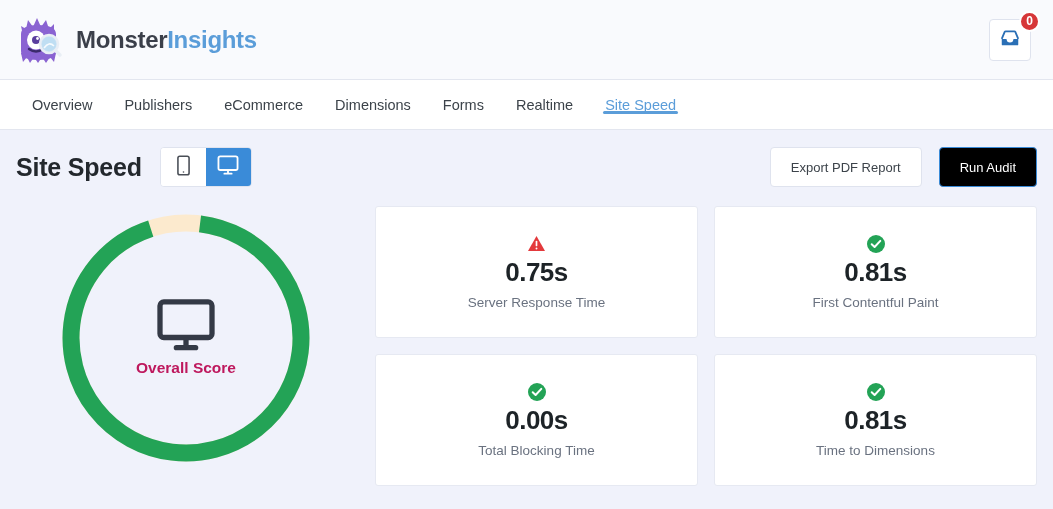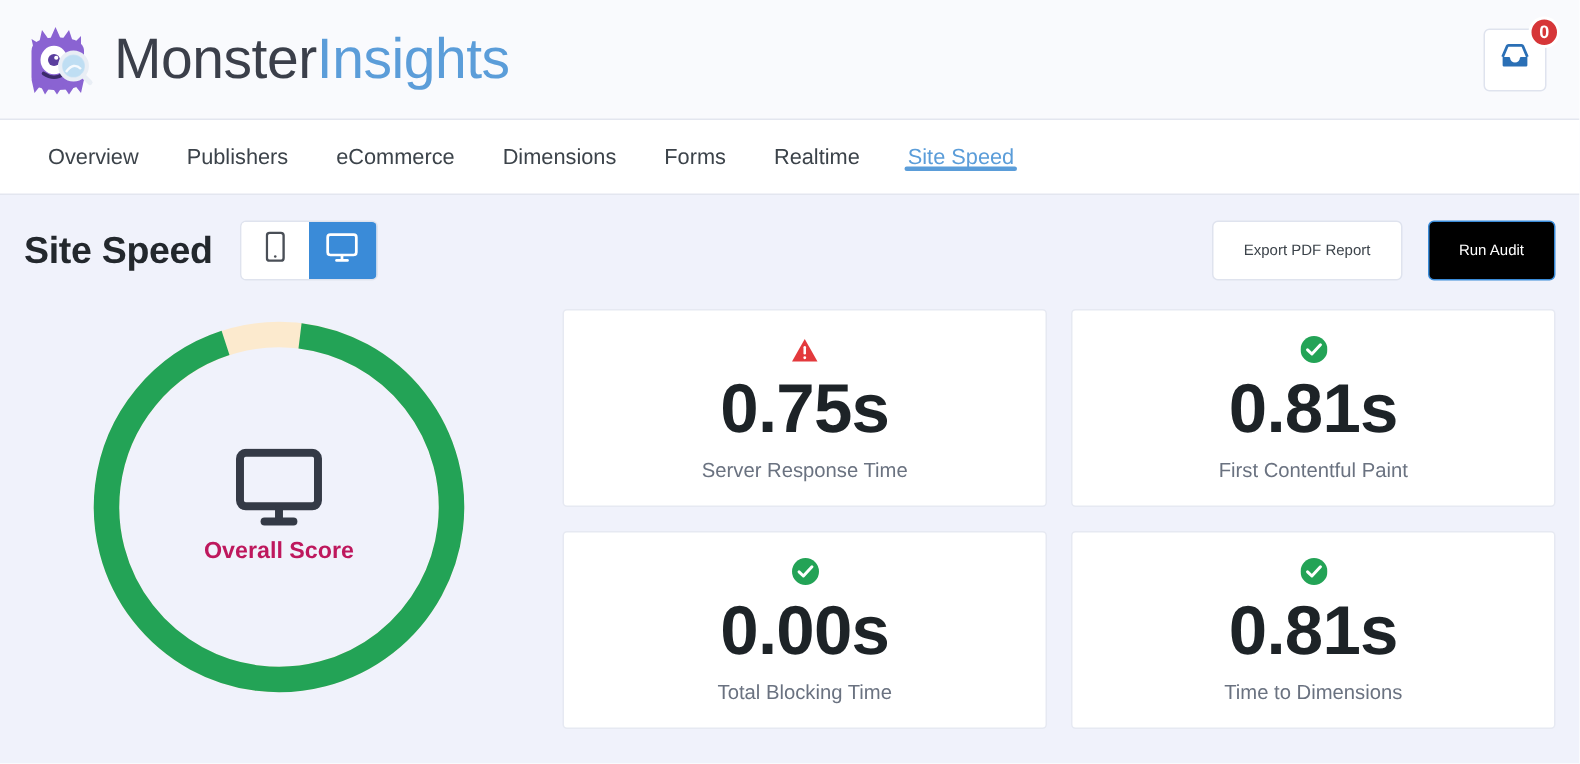--- a/index.html
+++ b/index.html
@@ -36,22 +36,22 @@
 
   .brand {
     display: flex;
     align-items: center;
     gap: 12px;
   }
 
   .monster-logo { width: 48px; height: 50px; display: block; }
 
   .brand-text {
-    font-size: 38px;
-    font-weight: normal;
+    font-size: 24px;
+    font-weight: bold;
     letter-spacing: -0.3px;
     line-height: 1;
     white-space: nowrap;
   }
   .brand-monster { color: #3b3f4a; }
   .brand-insights { color: #5b9dd9; }
 
   .inbox-wrap {
     position: relative;
     width: 42px;
@@ -167,21 +167,21 @@
   .device-btn.active { background: #3a8bd8; }
 
   .toolbar-right {
     display: flex;
     align-items: center;
     gap: 17px;
   }
   .btn {
     height: 40px;
     border-radius: 4px;
-    font-size: 10px;
+    font-size: 13px;
     padding: 0 20px;
     cursor: pointer;
     display: flex;
     align-items: center;
     justify-content: center;
     white-space: nowrap;
   }
   .btn-secondary {
     background: #ffffff;
     border: 1px solid #dfe3ee;
@@ -250,21 +250,21 @@
     border: 1px solid #e6e9f2;
     border-radius: 3px;
     display: flex;
     flex-direction: column;
     align-items: center;
     justify-content: center;
     padding: 14px 10px;
   }
   .metric-icon { height: 20px; display: flex; align-items: center; justify-content: center; }
   .metric-value {
-    font-size: 46px;
+    font-size: 26px;
     font-weight: bold;
     color: #1d2327;
     line-height: 1.05;
     margin-top: 5px;
     letter-spacing: -0.5px;
   }
   .metric-name {
     font-size: 13.5px;
     color: #6a7280;
     margin-top: 9px;

